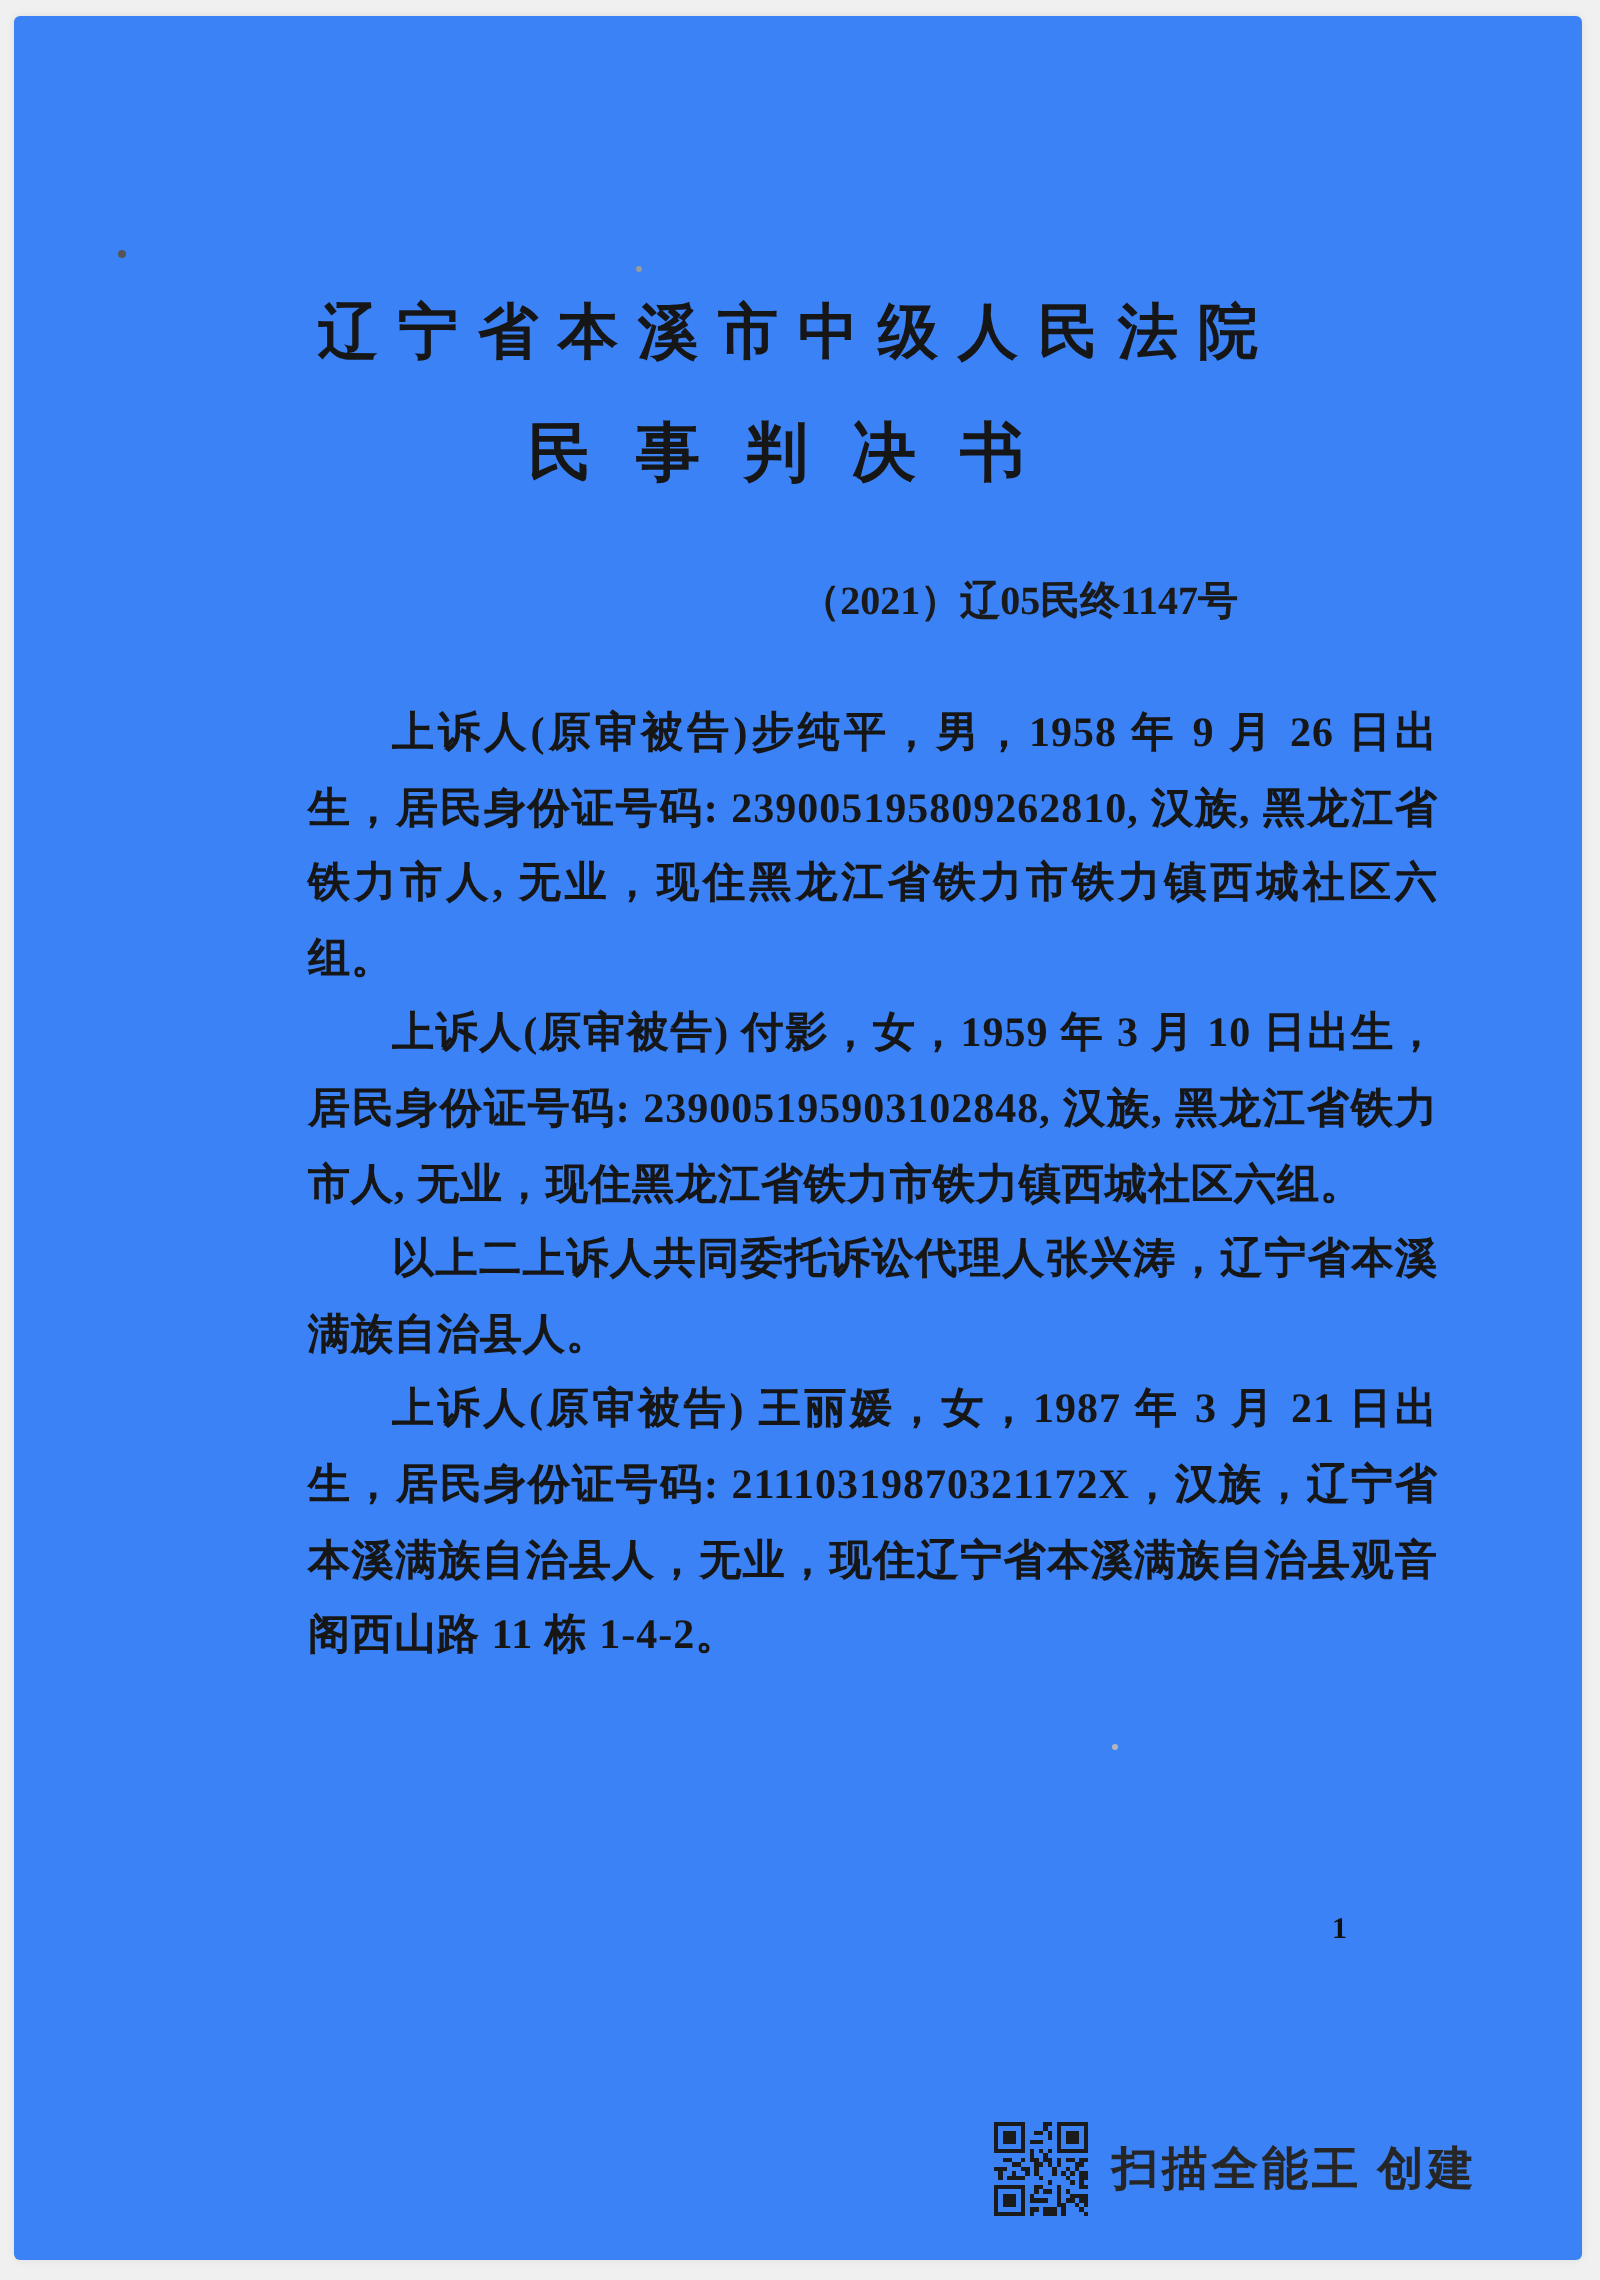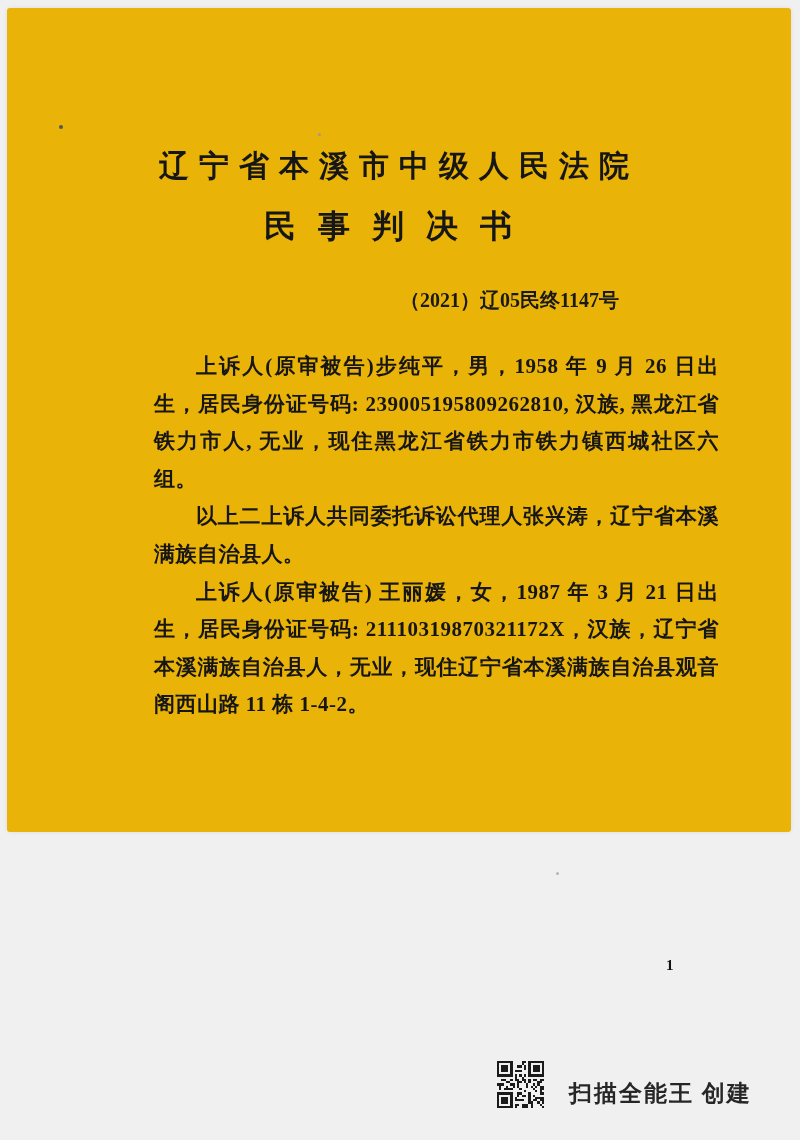--- a/index.html
+++ b/index.html
@@ -10,22 +10,22 @@
     background: #f0f0f0;
     font-family: "Liberation Serif", "DejaVu Serif", serif;
     overflow: hidden;
     position: relative;
   }
   .paper {
     position: absolute;
     left: 7px;
     top: 8px;
     width: 784px;
-    height: 824px;
-    background: #eab308;
+    height: 1122px;
+    background: #3b82f6;
     border-radius: 3px;
     box-shadow: 0 0 4px rgba(0,0,0,0.08);
   }
   .court-name {
     position: absolute;
     top: 138px;
     left: 0;
     width: 100%;
     text-align: center;
     font-size: 30px;
@@ -79,22 +79,22 @@
     left: 659px;
     font-size: 15px;
     font-weight: 700;
     color: #111;
   }
   .scan-footer {
     position: absolute;
     left: 490px;
     top: 1052px;
     display: flex;
-    align-items: flex-end;
-    gap: 25px;
+    align-items: center;
+    gap: 12px;
   }
   .qr-box {
     width: 47px;
     height: 49px;
     display: block;
   }
   .qr-label {
     font-size: 23px;
     font-weight: 600;
     color: #262626;
@@ -117,20 +117,21 @@
   <div class="court-name">辽宁省本溪市中级人民法院</div>
 
   <div class="doc-type">民事判决书</div>
 
   <div class="case-number">（2021）辽05民终1147号</div>
 
   <div class="body-text">
 
       <p>上诉人(原审被告)步纯平，男，1958 年 9 月 26 日出生，居民身份证号码: 239005195809262810, 汉族, 黑龙江省铁力市人, 无业，现住黑龙江省铁力市铁力镇西城社区六组。</p>
 
+      <p>上诉人(原审被告) 付影，女，1959 年 3 月 10 日出生，居民身份证号码: 239005195903102848, 汉族, 黑龙江省铁力市人, 无业，现住黑龙江省铁力市铁力镇西城社区六组。</p>
 
       <p>以上二上诉人共同委托诉讼代理人张兴涛，辽宁省本溪满族自治县人。</p>
 
 
       <p>上诉人(原审被告) 王丽媛，女，1987 年 3 月 21 日出生，居民身份证号码: 21110319870321172X，汉族，辽宁省本溪满族自治县人，无业，现住辽宁省本溪满族自治县观音阁西山路 11 栋 1-4-2。</p>
     </div>
 
   <div class="page-number">1</div>
 
   <div class="scan-footer">

